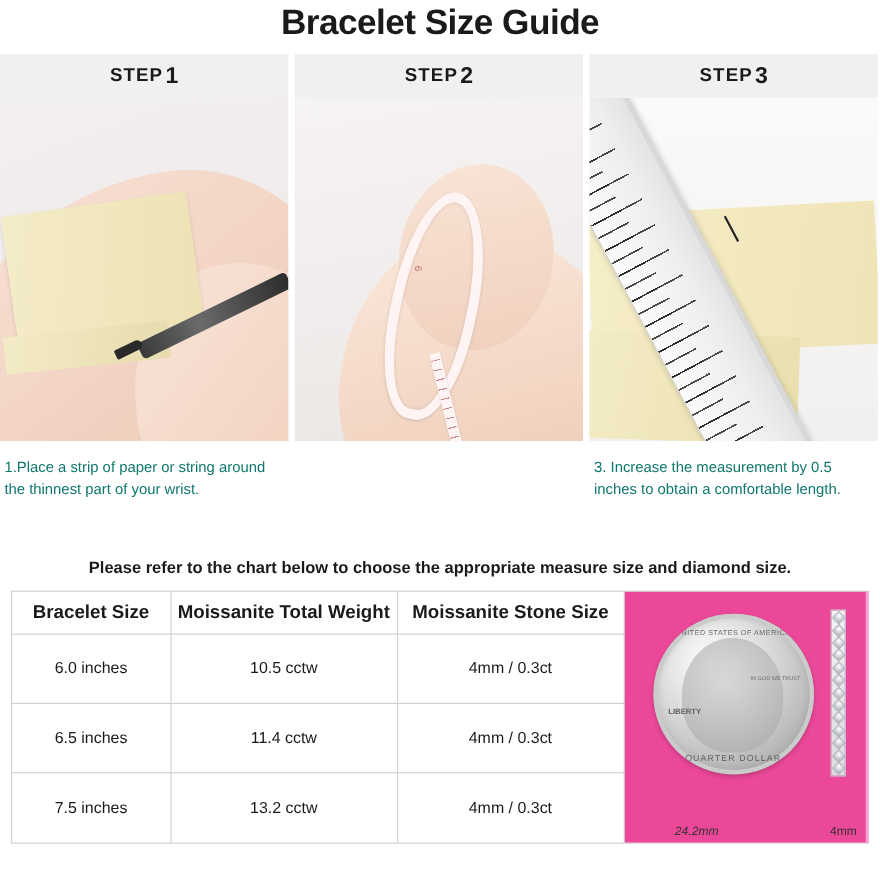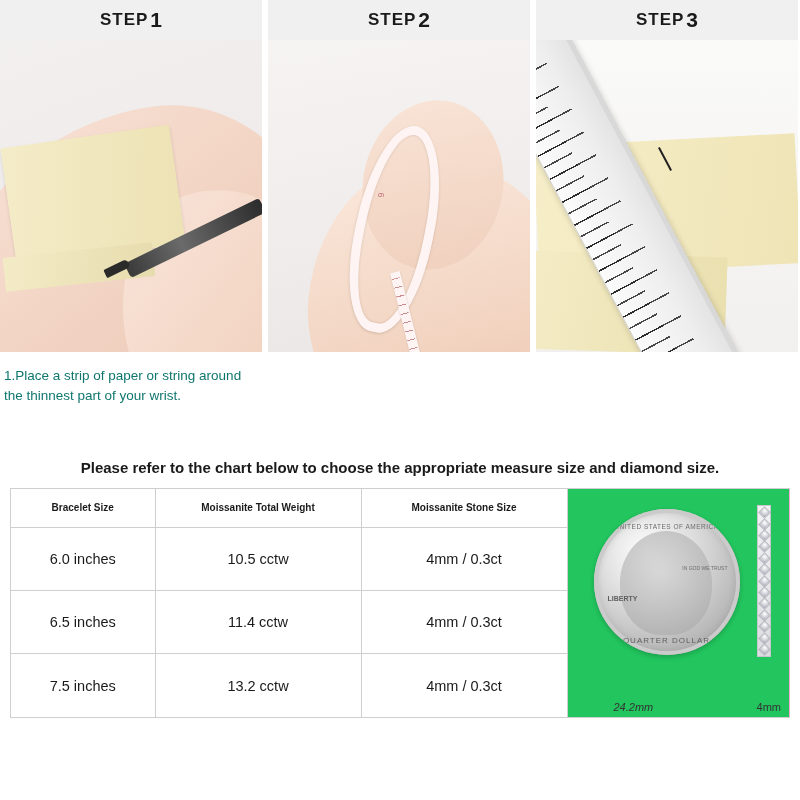--- a/index.html
+++ b/index.html
@@ -220,31 +220,31 @@
     table-layout: fixed;
     font-size: 14.5px;
   }
   table.size-table th, table.size-table td {
     border-right: 1px solid #cfcfcf;
     border-bottom: 1px solid #cfcfcf;
     text-align: center;
     height: 38px;
     padding: 0 2px;
   }
-  table.size-table th { font-weight: bold; font-size: 10px; }
+  table.size-table th { font-weight: bold; font-size: 17px; }
   table.size-table tr:last-child td { border-bottom: none; }
   table.size-table col.c1 { width: 144px; }
   table.size-table col.c2 { width: 206px; }
   table.size-table col.c3 { width: 206px; }
 
   .coin-panel {
     flex: 1;
     position: relative;
-    background: #22c55e;
-    border-right: 1px solid #f9a8d4;
+    background: #ec4899;
+    border-right: 3px solid #f9a8d4;
   }
   .coin {
     position: absolute; left: 26px; top: 20px;
     width: 146px; height: 146px;
     border-radius: 50%;
     background: radial-gradient(circle at 36% 30%, #ffffff 0%, #dedede 35%, #b9b9b9 70%, #9a9a9a 100%);
     box-shadow: inset 0 0 0 4px #cbcbcb, inset 0 0 10px rgba(0,0,0,.25), 0 2px 5px rgba(0,0,0,.2);
     overflow: hidden;
   }
   .coin .face {
@@ -291,20 +291,21 @@
   .tennis-label {
     position: absolute; right: 8px; bottom: 4px;
     font-size: 11px; color: #333;
   }
 </style>
 </head>
 <body>
 
 <div class="page">
 
+  <div class="title">Bracelet Size Guide</div>
 
   <div class="steps">
 
     <div class="step">
       <div class="step-head">
         <span>STEP</span>
         <span class="num">1</span>
       </div>
       <div class="step-photo ph1">
         <div class="skin1"></div>
@@ -340,20 +341,21 @@
       <div class="step-photo ph3">
         <div class="paper3"></div>
         <div class="paper3b"></div>
         <div class="ruler">
           <div class="ruler-ticks"></div>
           <div class="ruler-ticks2"></div>
           <div class="ruler-edge"></div>
         </div>
         <div class="pen3"></div>
       </div>
+      <div class="step-caption">3. Increase the measurement by 0.5 inches to obtain a comfortable length.</div>
     </div>
 
   </div>
 
   <div class="chart-note">Please refer to the chart below to choose the appropriate measure size and diamond size.</div>
 
   <div class="chart-wrap">
 
     <table class="size-table">
       <colgroup>

